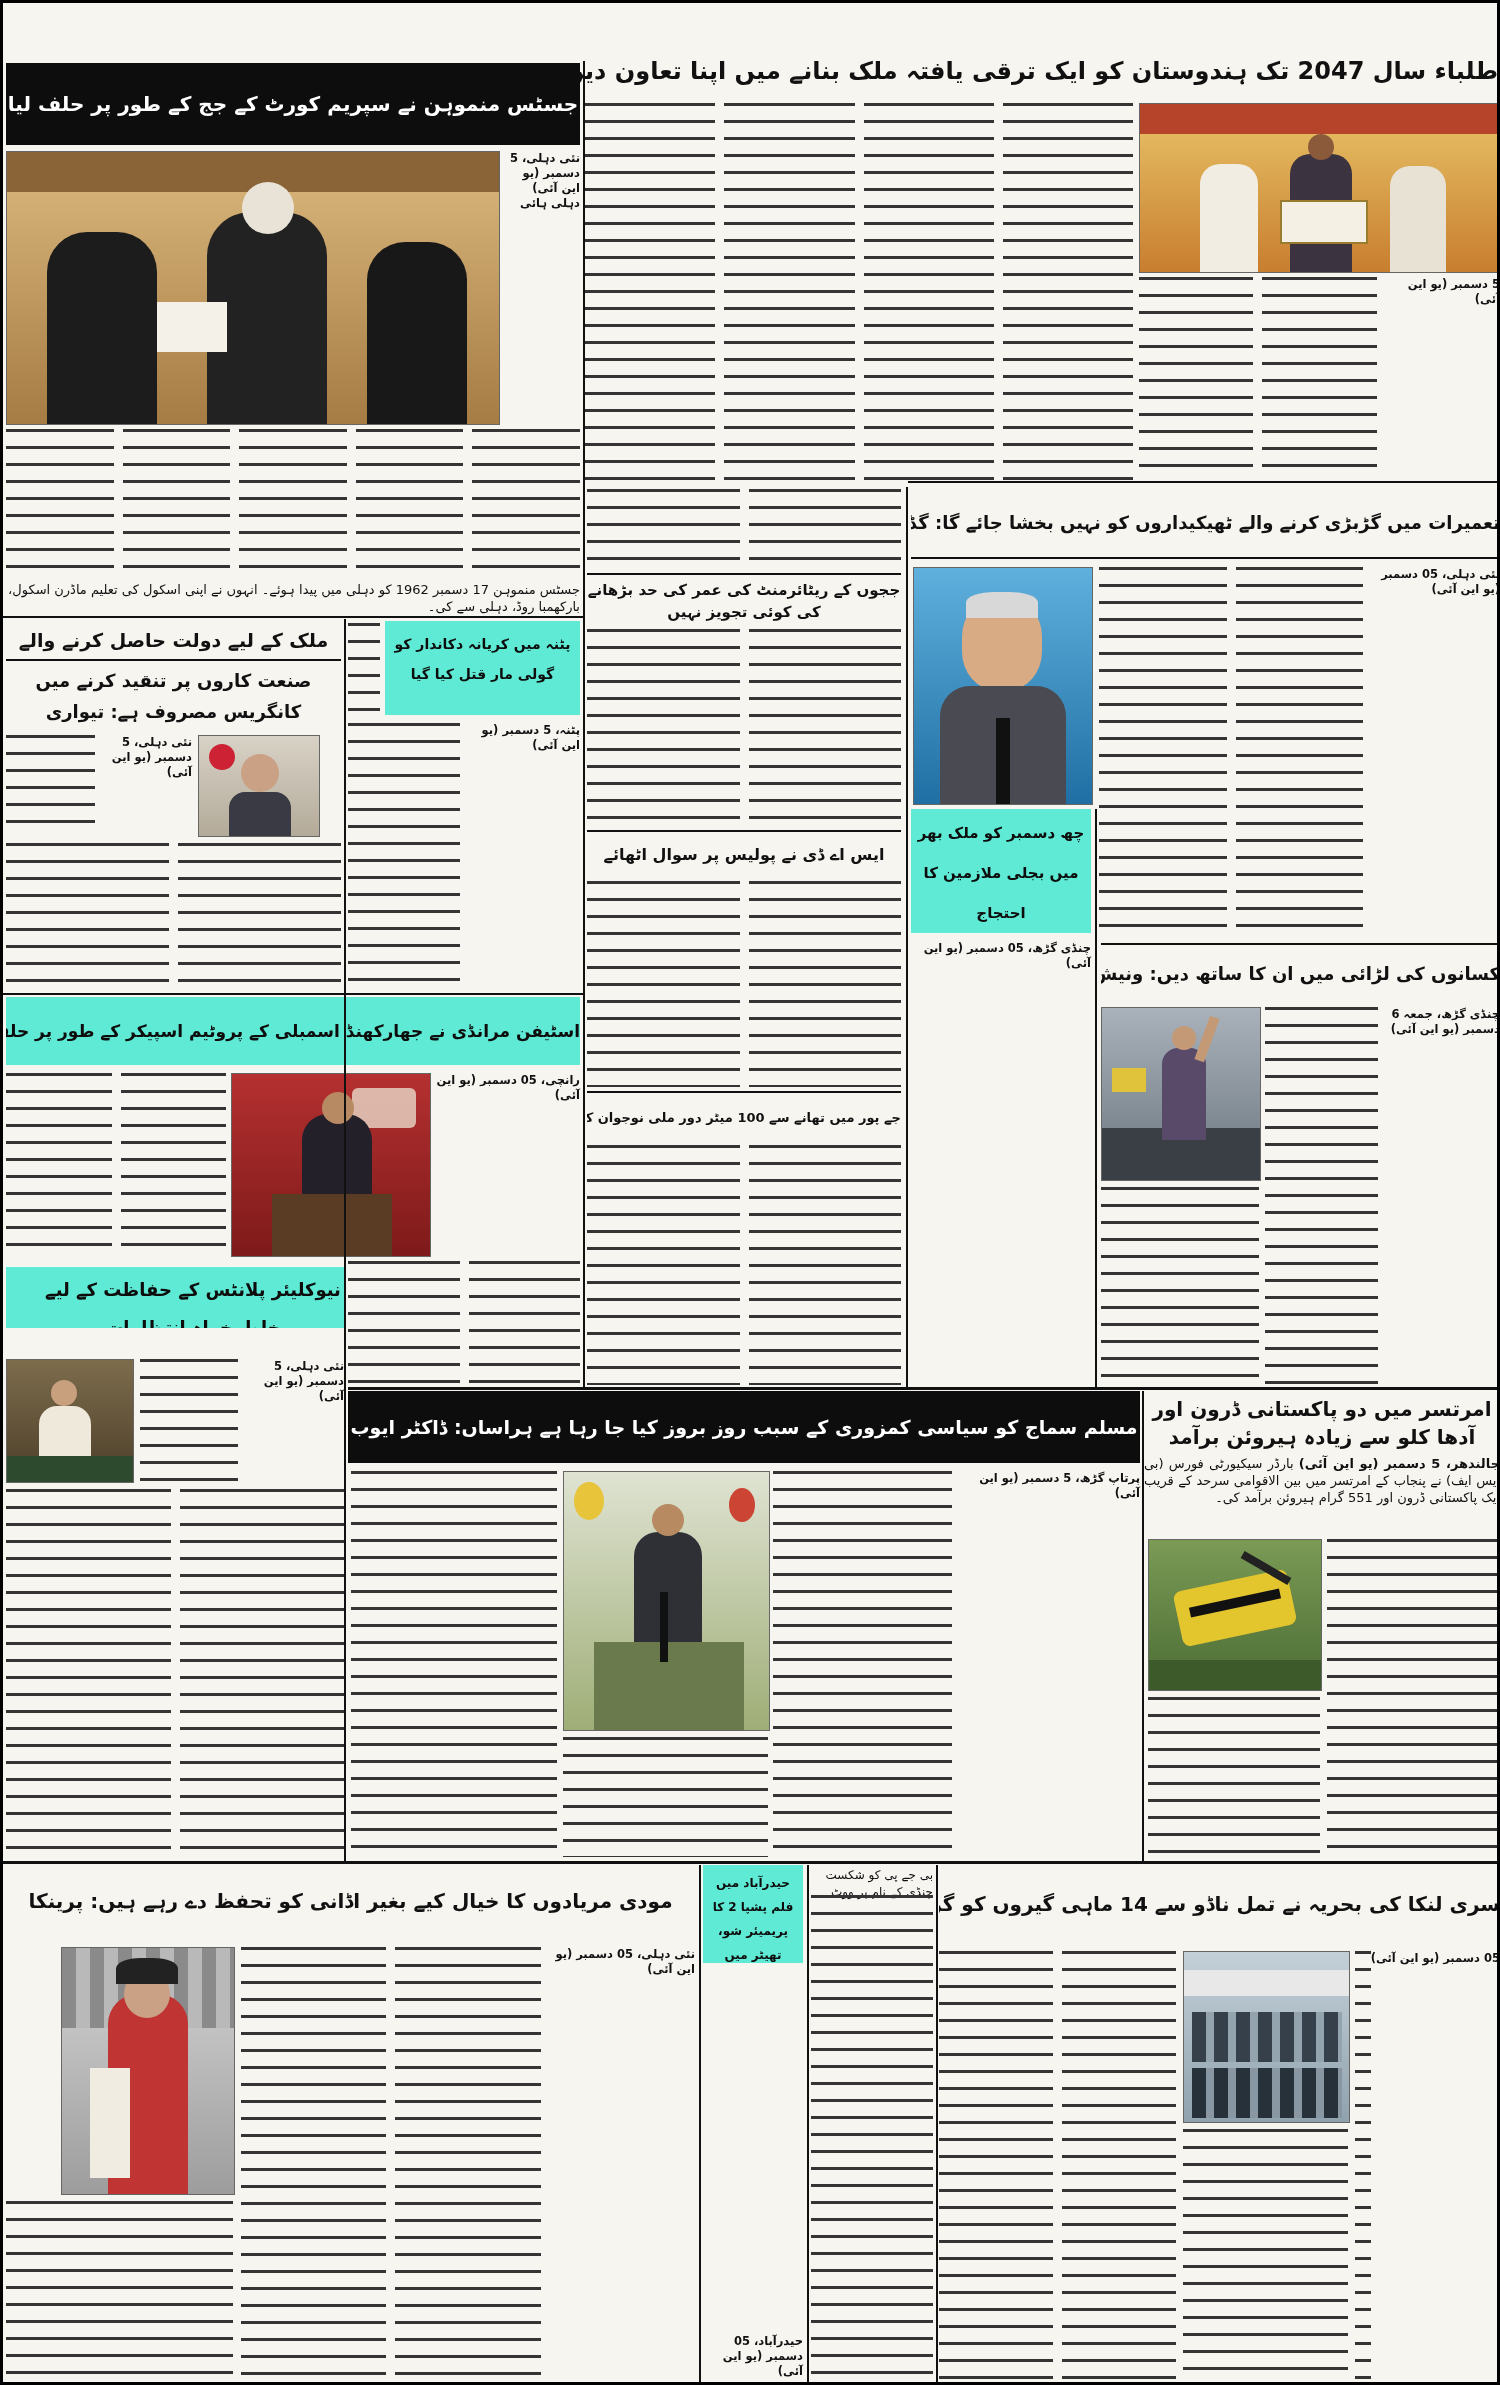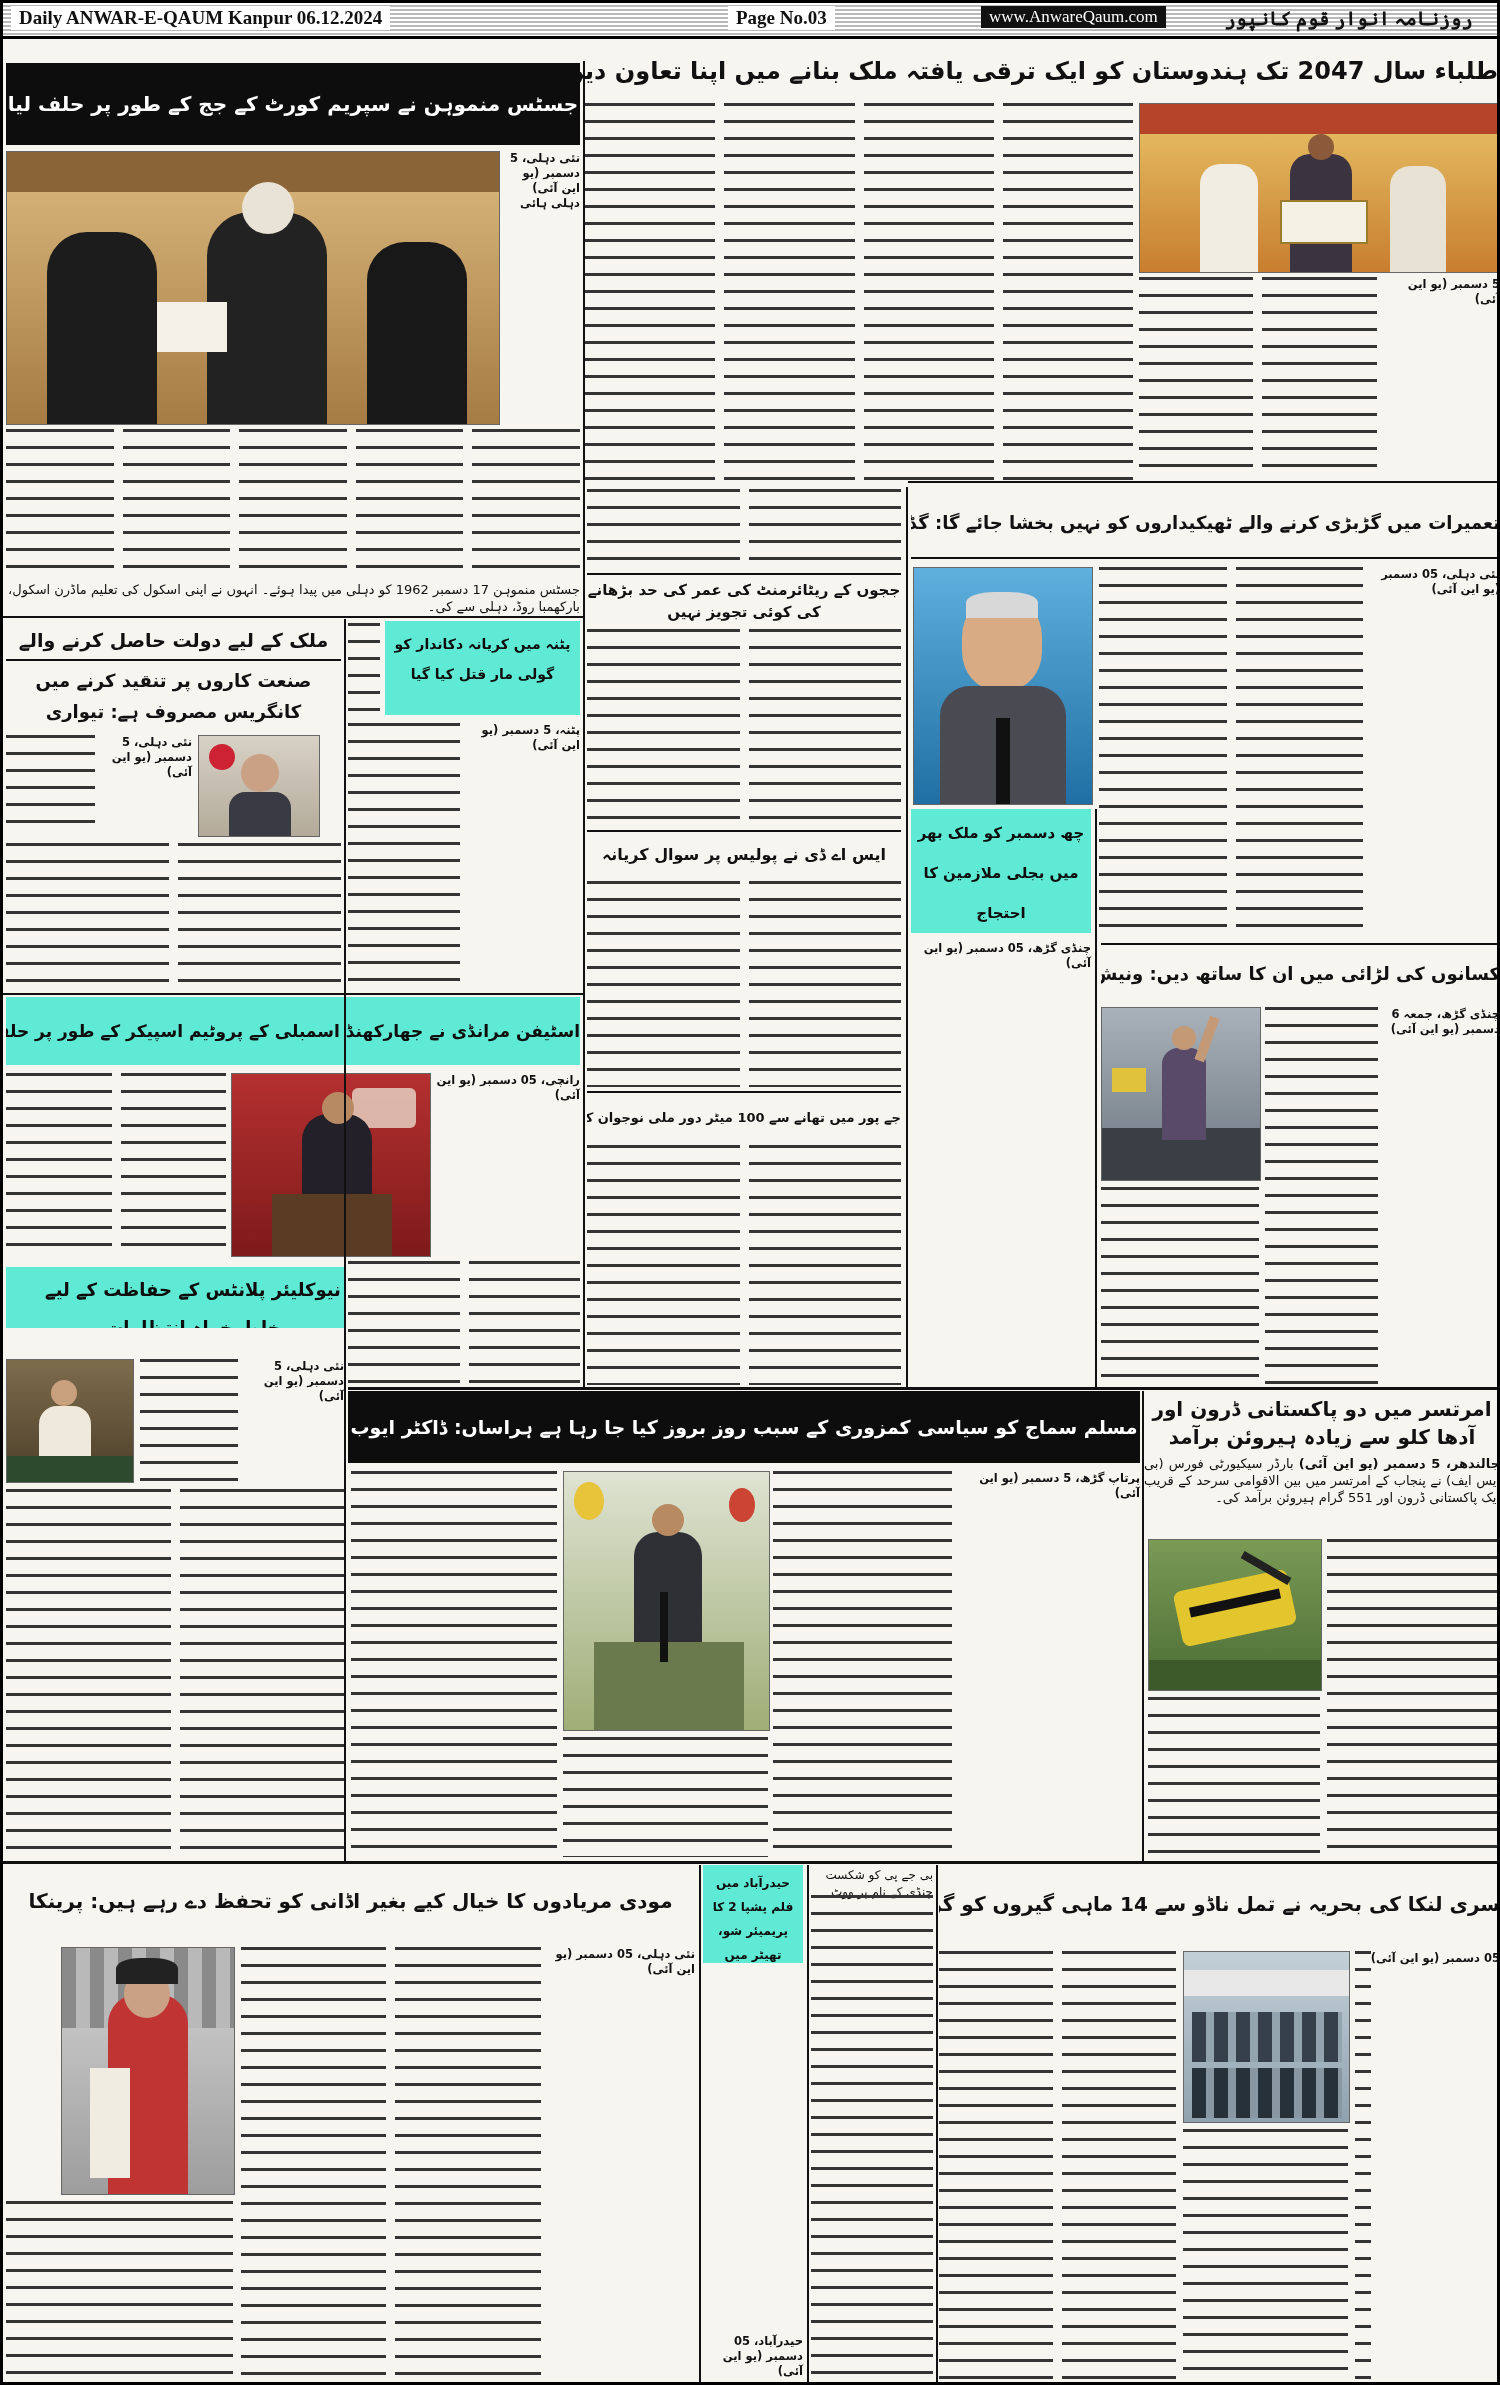--- a/index.html
+++ b/index.html
@@ -33,26 +33,20 @@
   .hr3{height:3px;}
   
   .ph{position:absolute;overflow:hidden;border:1px solid #666;}
   .ph i{position:absolute;display:block;}
 </style>
 </head>
 <body>
 
 <div id="page">
 
-  <div class="abs" id="hdr">
-    <span class="chip" style="left:8px;">Daily ANWAR-E-QAUM Kanpur  06.12.2024</span>
-    <span class="chip" style="left:725px;">Page No.03</span>
-    <span class="chip chip-dark" style="left:978px;">www.AnwareQaum.com</span>
-    <span class="chip urdu" style="left:1190px;width:295px;text-align:center;background:transparent;">روزنامہ انوار قوم کانپور</span>
-  </div>
 
   <div class="h one" style="left:560px;top:40px;width:935px;height:56px;font-size:24px;line-height:56px;">طلباء سال 2047 تک ہندوستان کو ایک ترقی یافتہ ملک بنانے میں اپنا تعاون دیں : مرمو</div>
 
   <div class="h one band-black" style="left:3px;top:60px;width:574px;height:82px;font-size:20px;line-height:82px;">جسٹس منموہن نے سپریم کورٹ کے جج کے طور پر حلف لیا</div>
   <div class="ph" style="left:3px;top:148px;width:492px;height:272px;background:linear-gradient(#dcb97e,#a57c44);">
     <i style="left:0;top:0;width:492px;height:40px;background:#8a6436;"></i>
     <i style="left:40px;top:80px;width:110px;height:192px;background:#1c1c1c;border-radius:40px 40px 0 0;"></i>
     <i style="left:200px;top:60px;width:120px;height:212px;background:#222;border-radius:44px 44px 0 0;"></i>
     <i style="left:360px;top:90px;width:100px;height:182px;background:#181818;border-radius:38px 38px 0 0;"></i>
     <i style="left:235px;top:30px;width:52px;height:52px;background:#e9e2d6;border-radius:50%;"></i>
@@ -223,21 +217,21 @@
   <div class="h" style="left:584px;top:576px;width:314px;height:44px;font-size:15px;line-height:22px;">ججوں کے ریٹائرمنٹ کی عمر کی حد بڑھانے کی کوئی تجویز نہیں</div>
   <div class="cols" style="left:584px;top:626px;width:314px;height:198px;">
     <div class="col">
         <div class="tx"></div>
       </div>
     <div class="col">
         <div class="tx"></div>
       </div>
   </div>
   <div class="hr" style="left:584px;top:827px;width:314px;"></div>
-  <div class="h one" style="left:584px;top:832px;width:314px;height:40px;font-size:16px;line-height:40px;">ایس اے ڈی نے پولیس پر سوال کریانہ</div>
+  <div class="h one" style="left:584px;top:832px;width:314px;height:40px;font-size:16px;line-height:40px;">ایس اے ڈی نے پولیس پر سوال اٹھائے</div>
   <div class="cols" style="left:584px;top:878px;width:314px;height:206px;">
     <div class="col">
         <div class="tx"></div>
       </div>
     <div class="col">
         <div class="tx"></div>
       </div>
   </div>
   <div class="hr" style="left:584px;top:1088px;width:314px;"></div>
   <div class="h one" style="left:584px;top:1094px;width:314px;height:42px;font-size:13px;line-height:42px;">جے پور میں تھانے سے 100 میٹر دور ملی نوجوان کی لاش</div>

